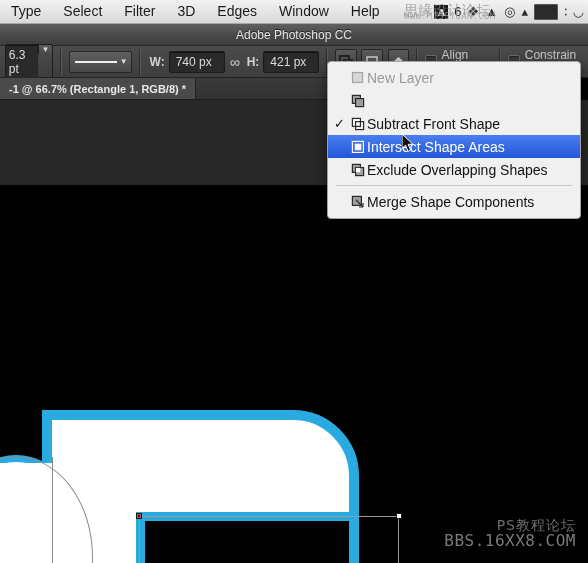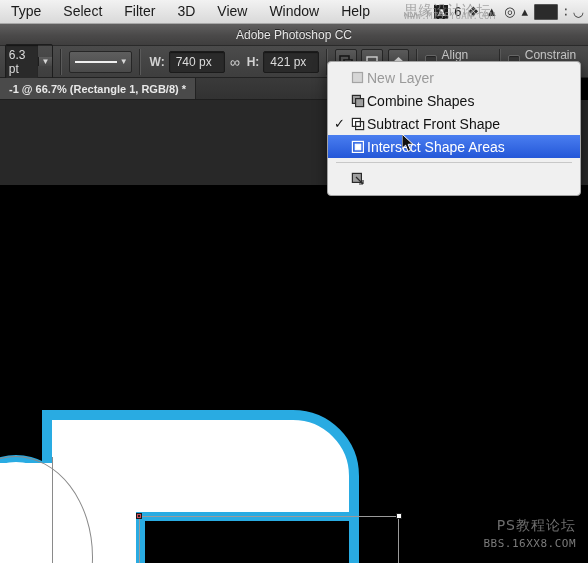--- a/index.html
+++ b/index.html
@@ -84,21 +84,21 @@
   }
   .ob-sep { width: 1px; height: 26px; background: #2b2b2b;
             border-right: 1px solid #5a5a5a; margin: 0 7px; }
   .ob-field {
     background: #2a2a2a; border: 1px solid #1b1b1b;
     border-radius: 2px; color: #dcdcdc; font-size: 12px;
     padding: 3px 6px; min-width: 42px;
     box-shadow: inset 0 1px 1px rgba(0,0,0,.5);
   }
   .ob-combo {
-    display: flex; align-items: center;
+    display: flex; align-items: flex-start;
     border: 1px solid #1d1d1d; border-radius: 2px; overflow: hidden;
   }
   .ob-combo .val {
     background: #2a2a2a; color: #dcdcdc; font-size: 12px;
     padding: 3px 6px 3px 3px;
     box-shadow: inset 0 1px 1px rgba(0,0,0,.5);
   }
   .ob-combo .arrow {
     width: 17px; background: linear-gradient(#5c5c5c, #474747);
     border-left: 1px solid #1d1d1d;
@@ -230,21 +230,21 @@
 
   
   .wm-bot {
     position: absolute; right: 12px; bottom: 28px;
     font-size: 14px; color: #6e6e6e; text-align: right;
     font-family: "DejaVu Sans", sans-serif; letter-spacing: 1px;
     pointer-events: none;
   }
   .wm-bot2 {
     position: absolute; right: 12px; bottom: 13px;
-    font-size: 11px; color: #7a7a7a; text-align: right;
+    font-size: 16px; color: #7a7a7a; text-align: right;
     font-family: "DejaVu Sans Mono", monospace; letter-spacing: .5px;
     pointer-events: none;
   }
 
   
   .dropdown {
     position: absolute; left: 327px; top: 61px;
     width: 254px;
     background: #f0f0f0;
     border: 1px solid #a2a2a2;
@@ -275,21 +275,21 @@
 </head>
 <body>
 
 <div class="app">
 
   <div class="menubar">
     <div class="menubar-item">Type</div>
     <div class="menubar-item">Select</div>
     <div class="menubar-item">Filter</div>
     <div class="menubar-item">3D</div>
-    <div class="menubar-item">View</div>
+    <div class="menubar-item">Edges</div>
     <div class="menubar-item">Window</div>
     <div class="menubar-item">Help</div>
 
     <div class="menubar-right">
       <span class="mb-ps">A</span>
       <span class="mb-num">6</span>
       <span class="mb-glyph">❖</span>
       <span class="mb-glyph">▲</span>
       <span class="mb-glyph">◎</span>
       <span class="mb-glyph">▴</span>
@@ -392,21 +392,20 @@
     </div>
 
     <div class="dd-item">
       <span class="dd-check"></span>
       <span class="dd-ico">
         <svg width="14" height="14" viewBox="0 0 14 14">
           <rect x="1.4" y="1.4" width="8" height="8" fill="#9e9e9e" stroke="#2a2a2a" stroke-width="1.2"></rect>
           <rect x="4.6" y="4.6" width="8" height="8" fill="#9e9e9e" stroke="#2a2a2a" stroke-width="1.2"></rect>
         </svg>
       </span>
-      <span>Combine Shapes</span>
     </div>
 
     <div class="dd-item">
       <span class="dd-check">✓</span>
       <span class="dd-ico">
         <svg width="14" height="14" viewBox="0 0 14 14">
           <rect x="1.4" y="1.4" width="8" height="8" fill="#ffffff" stroke="#2a2a2a" stroke-width="1.2"></rect>
           <rect x="4.6" y="4.6" width="8" height="8" fill="none" stroke="#2a2a2a" stroke-width="1.2"></rect>
         </svg>
       </span>
@@ -417,31 +416,43 @@
       <span class="dd-check"></span>
       <span class="dd-ico">
         <svg width="14" height="14" viewBox="0 0 14 14">
           <rect x="1.4" y="1.4" width="11" height="11" fill="none" stroke="#ffffff" stroke-width="1.2"></rect>
           <rect x="4.2" y="4.2" width="5.6" height="5.6" fill="#ffffff" stroke="#ffffff" stroke-width="1"></rect>
         </svg>
       </span>
       <span>Intersect Shape Areas</span>
     </div>
 
+    <div class="dd-item">
+      <span class="dd-check"></span>
+      <span class="dd-ico">
+        <svg width="14" height="14" viewBox="0 0 14 14">
+          <rect x="1.4" y="1.4" width="8" height="8" fill="#9e9e9e" stroke="#2a2a2a" stroke-width="1.2"></rect>
+          <rect x="4.6" y="4.6" width="8" height="8" fill="#9e9e9e" stroke="#2a2a2a" stroke-width="1.2"></rect>
+          <rect x="4.9" y="4.9" width="4.4" height="4.4" fill="#ffffff"></rect>
+        </svg>
+      </span>
+      <span>Exclude Overlapping Shapes</span>
+    </div>
 
     <div class="dd-sep"></div>
 
     <div class="dd-item">
       <span class="dd-check"></span>
       <span class="dd-ico">
         <svg width="14" height="14" viewBox="0 0 14 14">
           <rect x="1.4" y="1.4" width="9" height="9" fill="#9e9e9e" stroke="#2a2a2a" stroke-width="1.2"></rect>
           <path d="M5 5 L12 12 M12 12 L12 8 M12 12 L8 12" stroke="#2a2a2a" stroke-width="1.2" fill="none"></path>
         </svg>
       </span>
+      <span>Merge Shape Components</span>
     </div>
   </div>
 
   <svg class="cursor" viewBox="0 0 13 19">
     <polygon points="0,0 0,14.5 3.6,11.2 6,17.4 8.6,16.3 6.2,10.3 11,10.3" fill="#111" stroke="#fff" stroke-width="1"></polygon>
   </svg>
 
 </div>
 
 </body></html>

